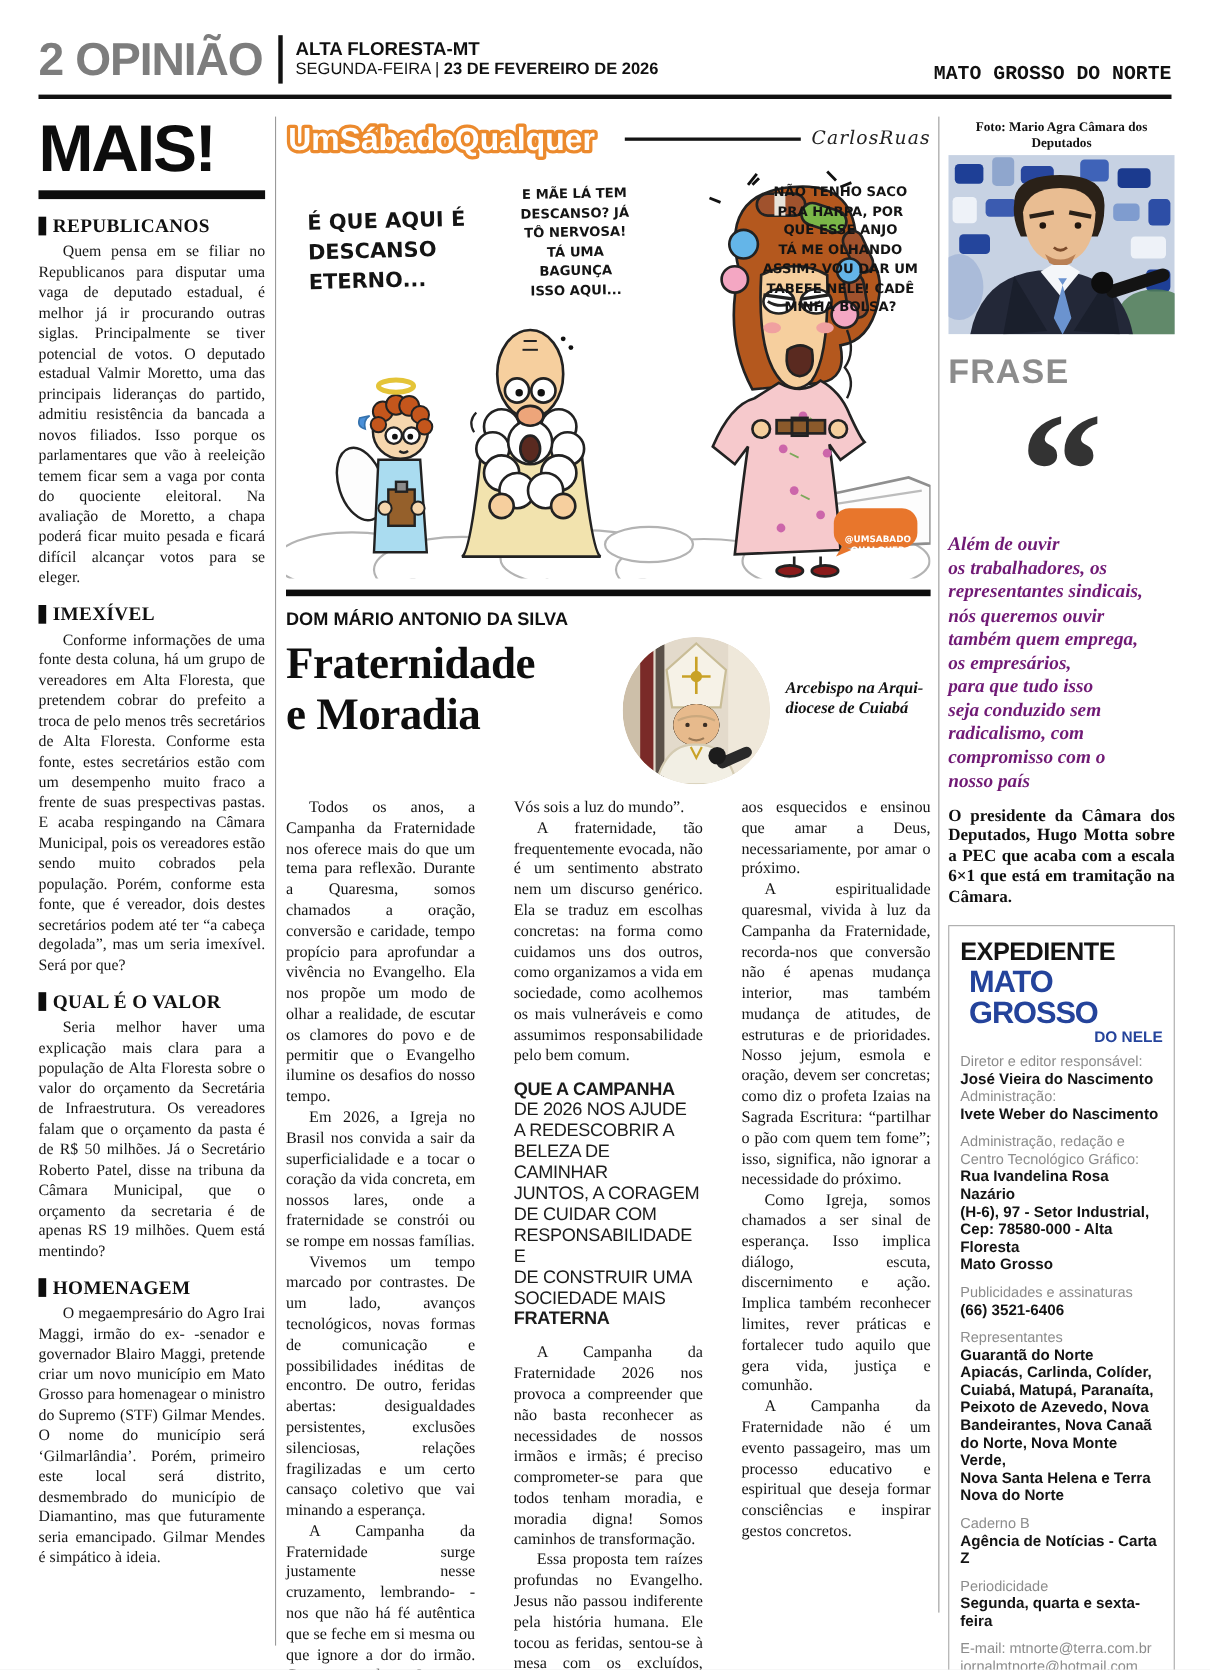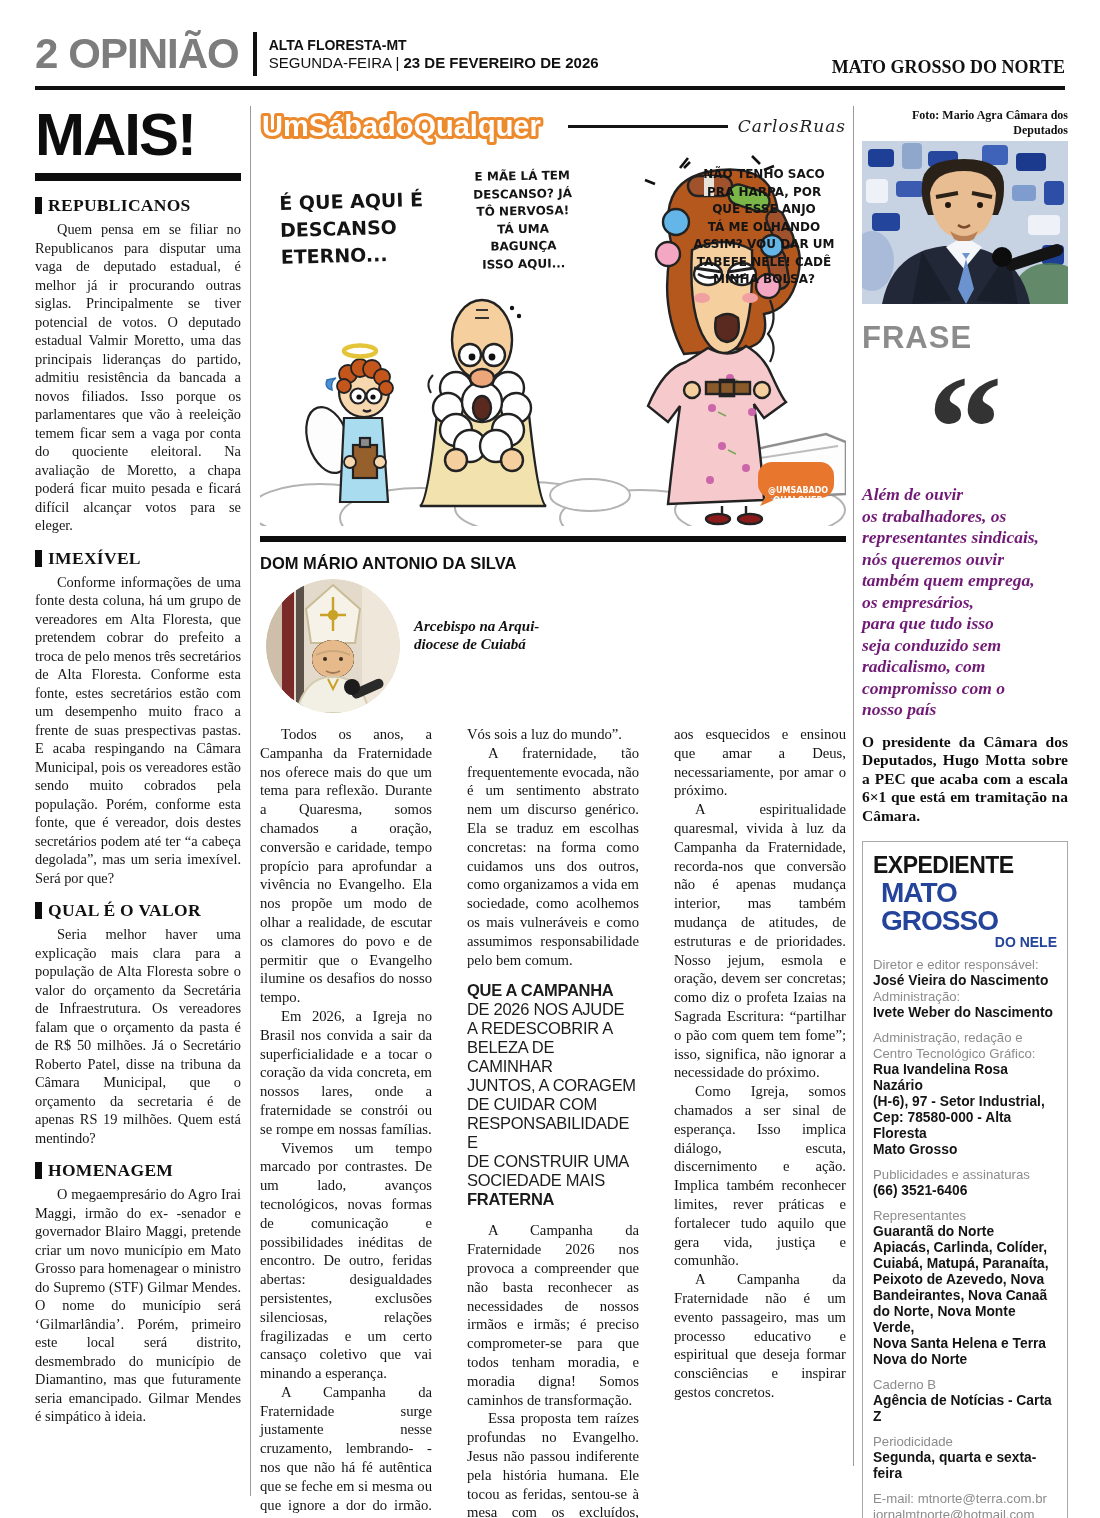--- a/index.html
+++ b/index.html
@@ -8,24 +8,24 @@
     position:relative; width:1100px; height:1518px; background:#ffffff;
     margin:0 auto; overflow:hidden;
     font-family:"Liberation Serif", serif; color:#111;
   }
   
   .masthead { position:absolute; left:35px; top:30px; width:1030px; height:52px; }
   .mast-left { display:flex; align-items:center; }
   .page-num { font-family:"Liberation Sans",sans-serif; font-weight:900; font-size:42px; color:#7d7d7d; margin-right:10px; }
   .section-name { font-family:"Liberation Sans",sans-serif; font-weight:900; font-size:42px; letter-spacing:-1px; color:#7d7d7d; margin-right:14px; }
   .mast-divider { width:4px; height:44px; background:#111; margin-right:12px; }
-  .mast-place { font-family:"Liberation Sans",sans-serif; font-weight:900; font-size:14px; color:#111; line-height:18px; }
+  .mast-place { font-family:"Liberation Sans",sans-serif; font-weight:900; font-size:17px; color:#111; line-height:18px; }
   .mast-date { font-family:"Liberation Sans",sans-serif; font-size:15px; color:#111; line-height:18px; }
   .mast-date b { font-weight:900; }
-  .mast-brand { position:absolute; right:0; bottom:4px; font-family:Liberation Serif, serif; font-weight:900; font-size:18px; color:#111; }
+  .mast-brand { position:absolute; right:0; bottom:4px; font-family:Liberation Mono, monospace; font-weight:900; font-size:18px; color:#111; }
   .mast-rule { position:absolute; left:35px; top:86px; width:1030px; height:4px; background:#111; }
 
   
   .vrule { position:absolute; top:106px; width:1px; background:#9a9a9a; }
   .vrule.left { left:250px; height:1390px; }
   .vrule.right { left:853px; height:1360px; }
 
   
   .mais { position:absolute; left:35px; top:100px; width:206px; }
   .mais-title { font-family:"Liberation Sans",sans-serif; font-weight:900; font-size:60px; letter-spacing:-2px; color:#0d0d0d; }
@@ -58,21 +58,21 @@
   .col p { text-indent:21px; }
   .col p.noindent { text-indent:0; }
   .pullquote {
     font-family:"Liberation Sans",sans-serif; font-size:16.5px; line-height:19px;
     letter-spacing:-0.3px; color:#1c1c1c; margin:12px 0; white-space:pre-line; text-align:left;
   }
   .pullquote .pq-bold { font-weight:900; }
 
   
   .rail { position:absolute; left:862px; top:108px; width:206px; font-family:"Liberation Sans",sans-serif; }
-  .photo-credit { font-family:"Liberation Serif",serif; font-weight:700; font-size:12px; text-align:right; color:#111; margin-bottom:3px; }
+  .photo-credit { font-family:"Liberation Serif",serif; font-weight:700; font-size:12px; text-align:center; color:#111; margin-bottom:3px; }
   .rail-photo { width:206px; height:163px; overflow:hidden; }
   .frase-title { font-weight:900; font-size:31px; letter-spacing:1px; color:#8c8c8c; margin-top:16px; }
   .quote-glyph { font-family:"Liberation Serif",serif; font-weight:700; font-size:150px; line-height:0.72; color:#333; text-align:center; height:96px; margin-top:18px; overflow:visible; }
   .frase-quote { font-family:"Liberation Serif",serif; font-weight:700; font-style:italic; font-size:17.5px; line-height:21.5px; white-space:pre-line; color:#701a75; margin-top:14px; }
   .frase-attrib { font-family:"Liberation Serif",serif; font-weight:700; font-size:15.5px; line-height:18.5px; text-align:justify; color:#0f0f0f; margin-top:12px; }
 
   .expediente { border:1px solid #a8a8a8; margin-top:16px; padding:10px 10px 8px 10px; }
   .exp-title { font-weight:900; font-size:23px; letter-spacing:-0.5px; color:#141414; }
   .exp-brand1 { font-weight:900; font-size:28px; letter-spacing:-1px; color:#24439b; line-height:28px; margin-left:8px; }
   .exp-brand2 { font-weight:700; font-size:14px; color:#24439b; text-align:right; line-height:14px; margin-bottom:8px; }
@@ -298,20 +298,22 @@
 TABEFE NELE! CADÊ
 MINHA BOLSA?</div>
       <div class="speech" style="left:508px; top:336px; width:60px; font-size:8px; line-height:10px; color:#fff; text-align:center;">@UMSABADO
 QUALQUER</div>
     </div>
 
     <div class="article-bar"></div>
     <div class="kicker">DOM MÁRIO ANTONIO DA SILVA</div>
 
     <div class="title-row">
+      <div class="art-title">Fraternidade
+e Moradia</div>
       <div class="art-photo">
         <svg width="134" height="134" viewBox="0 0 134 134">
           <defs>
             <clipPath id="circ">
                 <circle cx="67" cy="67" r="67"></circle>
               </clipPath>
           </defs>
           <g clip-path="url(#circ)">
             <rect width="134" height="134" fill="#e3dacb"></rect>
             <rect x="0" y="0" width="26" height="134" fill="#cdbfa9"></rect>

